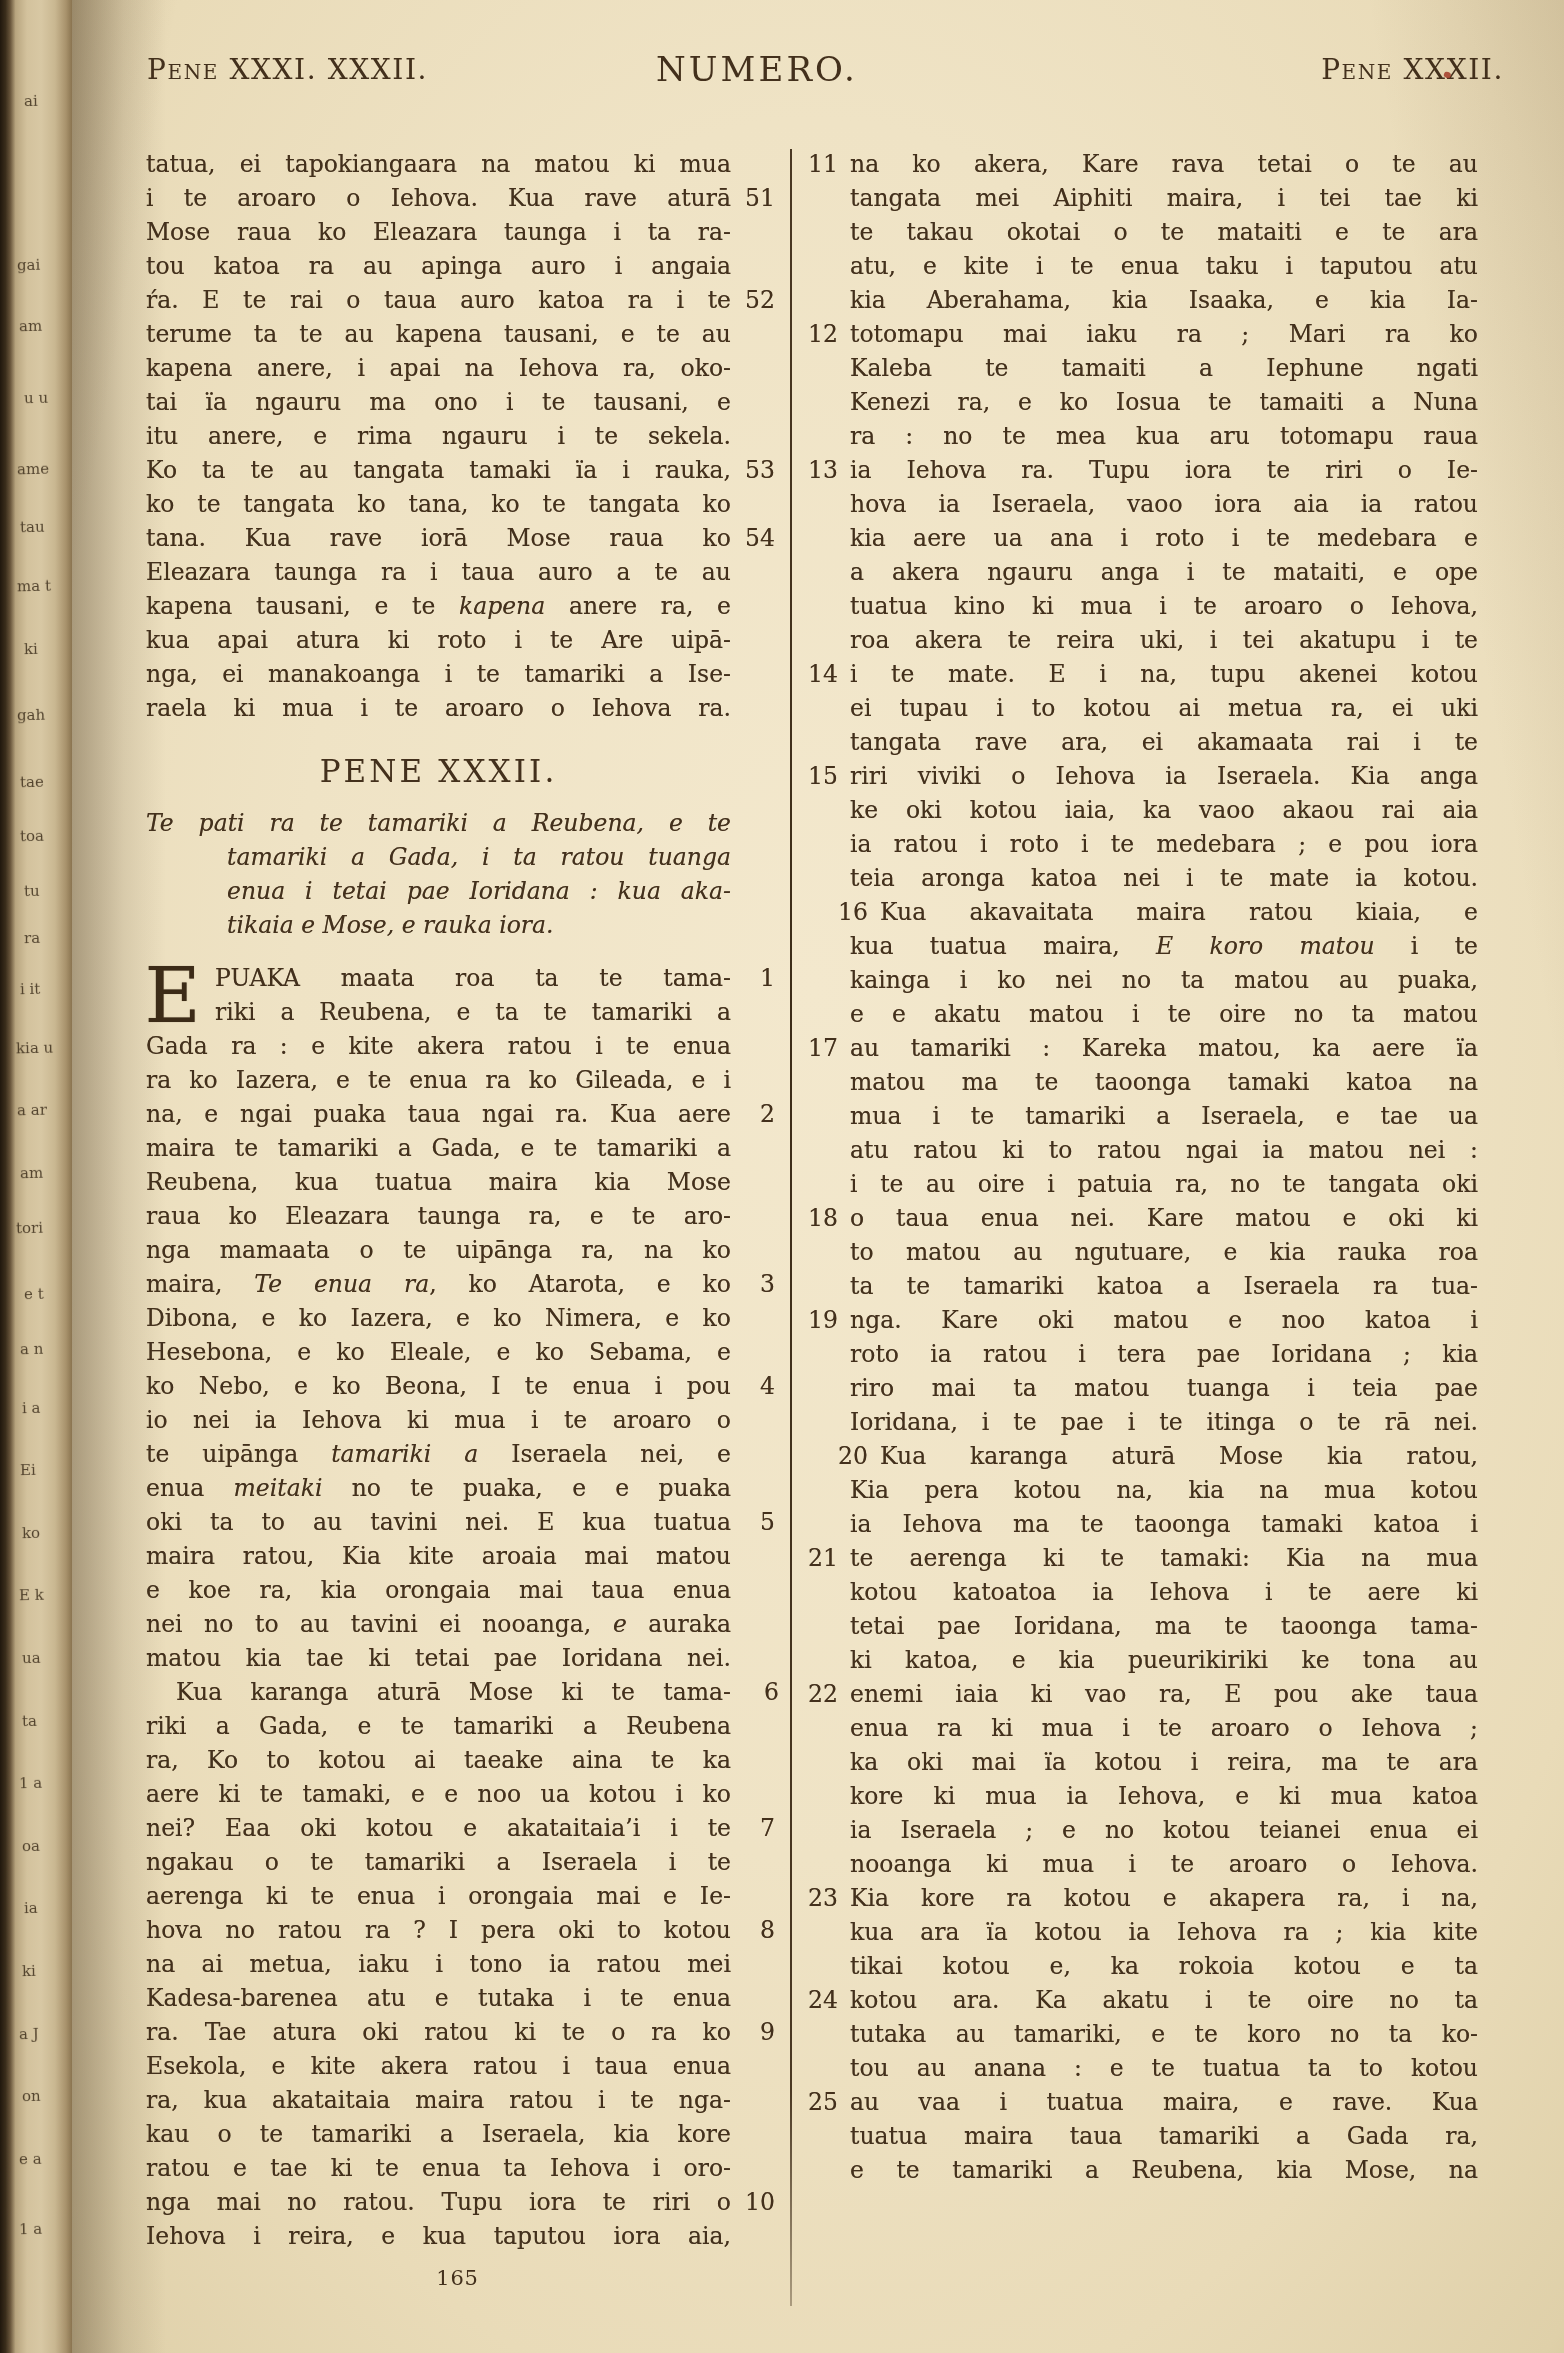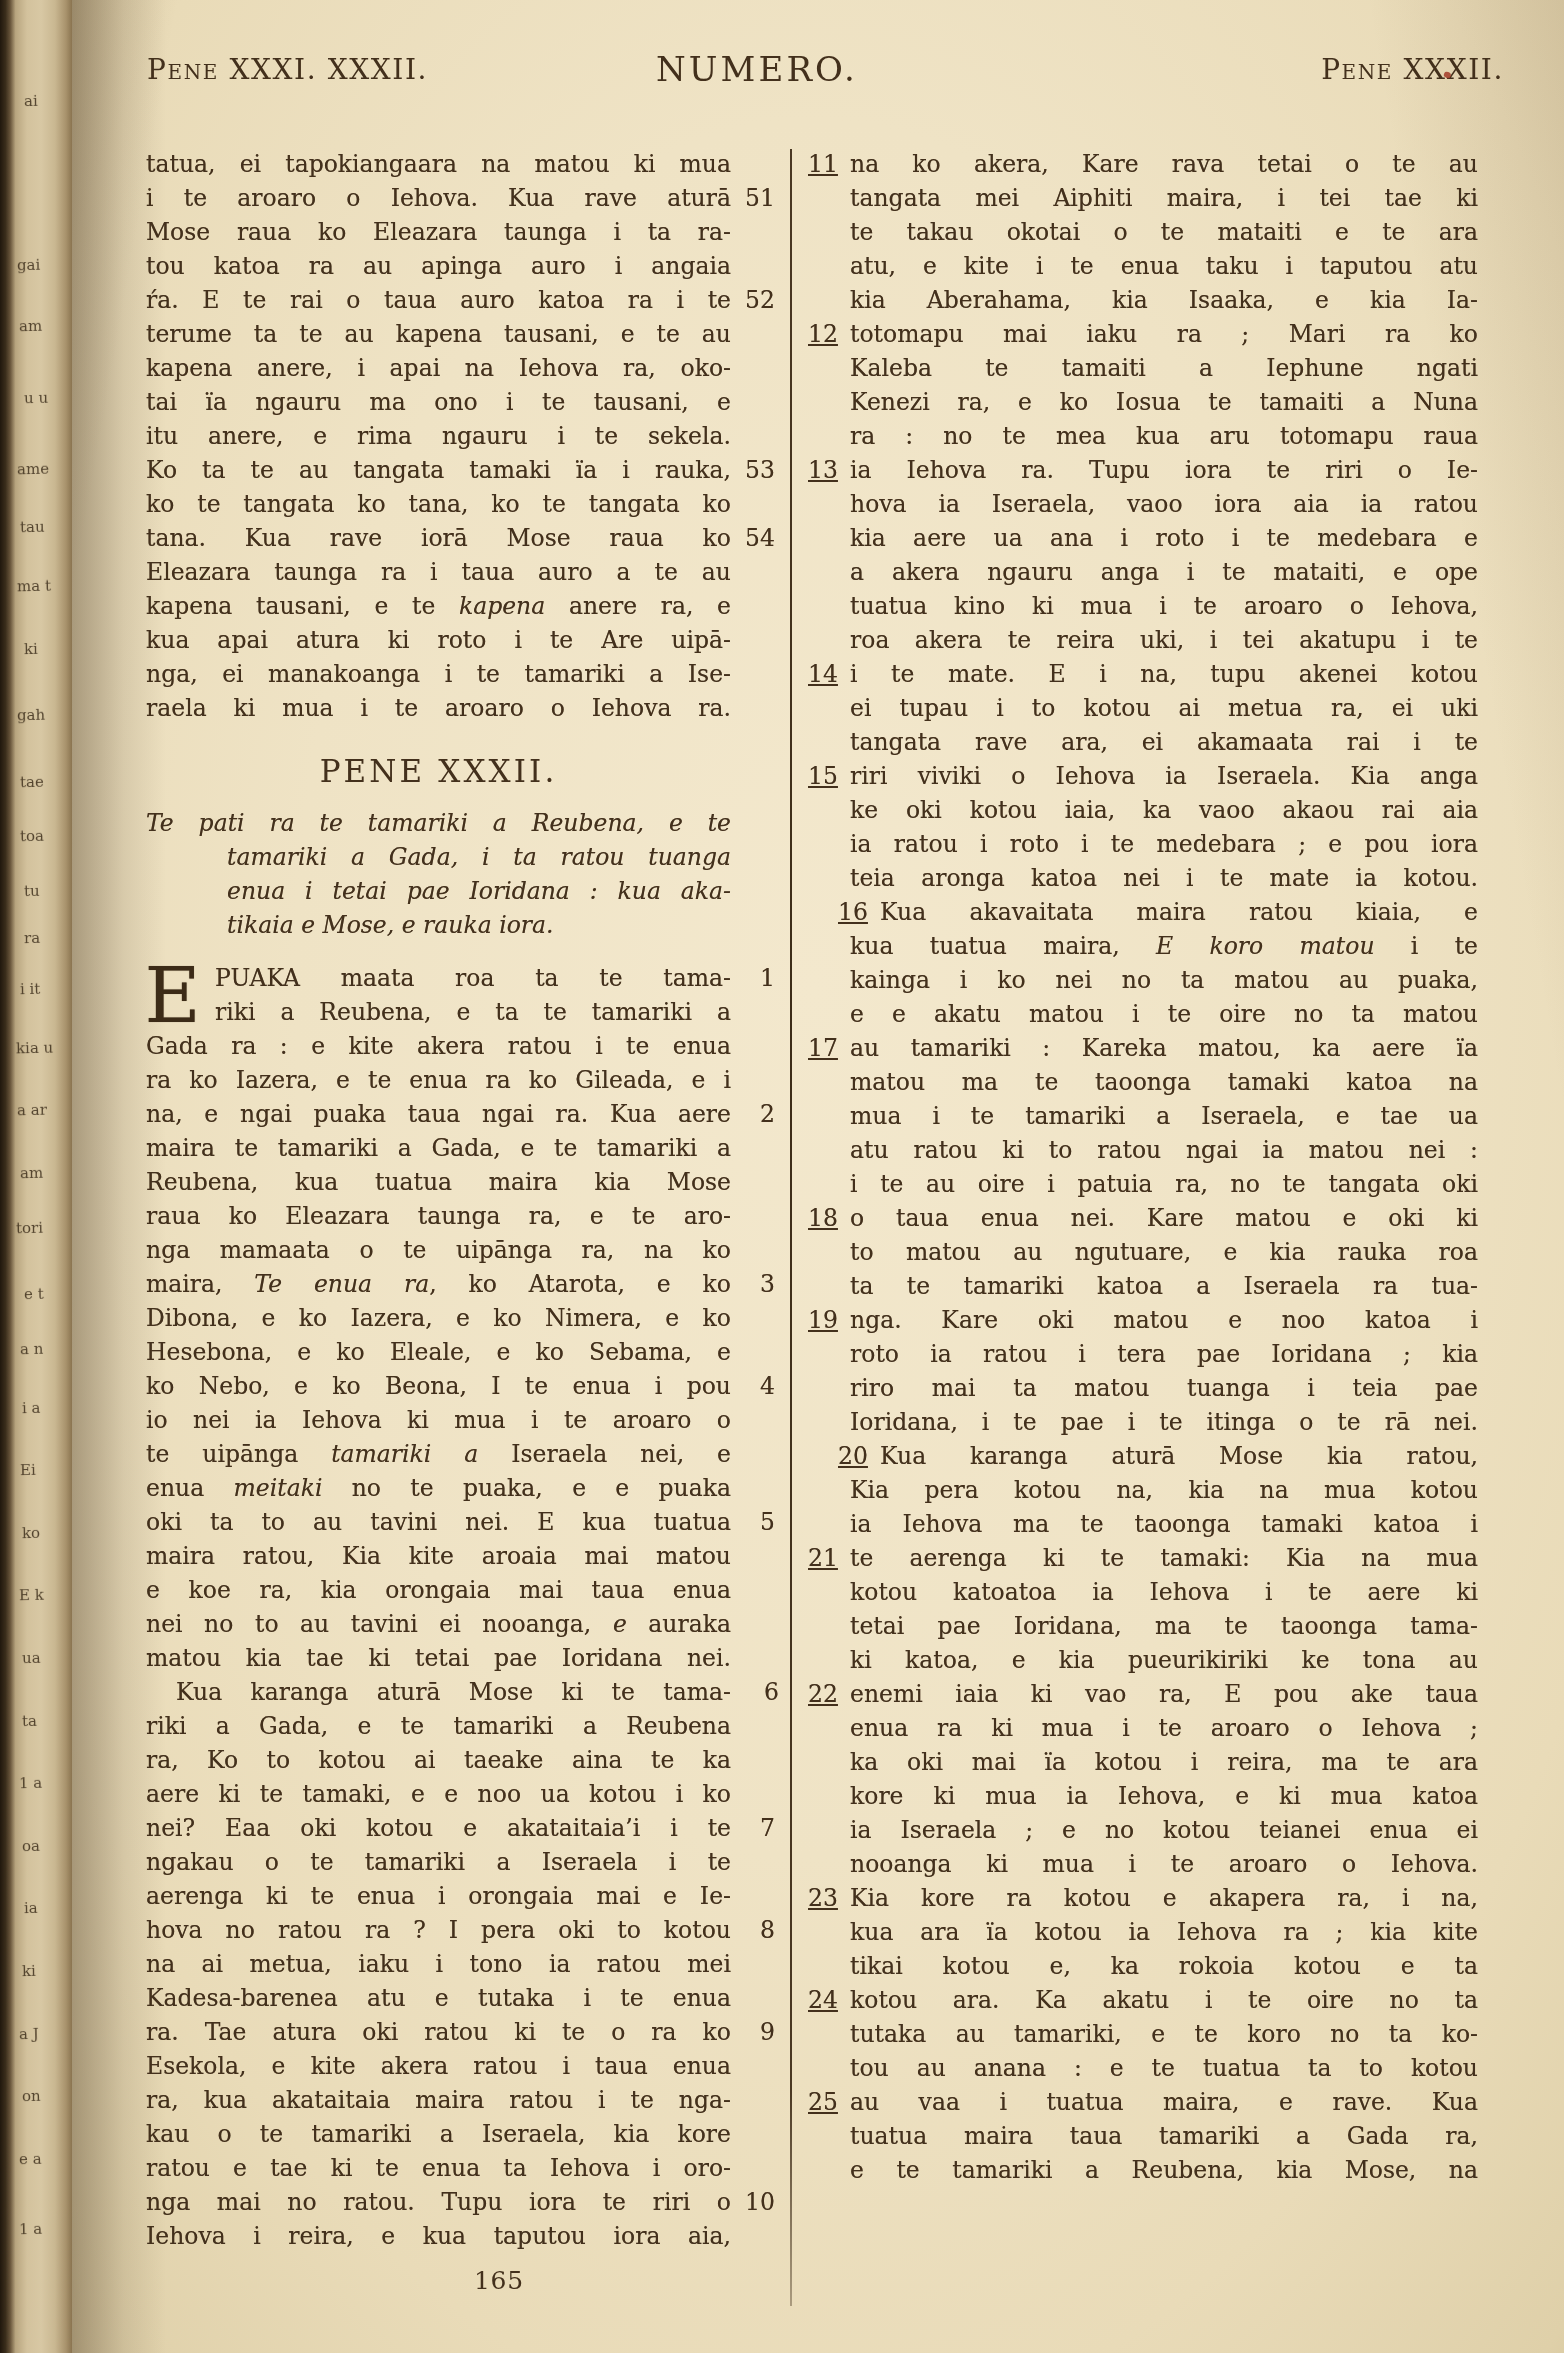--- a/index.html
+++ b/index.html
@@ -31,35 +31,35 @@
   #col-right{position:absolute;left:850px;top:147px;width:628px;}
   #divider{position:absolute;left:790px;top:149px;width:2.3px;height:2157px;
            background:linear-gradient(180deg,#4a3823,#3c2c18 40%,#4a3823 90%,rgba(74,56,35,.4));}
   .line{position:relative;height:34px;line-height:34px;font-size:23.5px;
         text-align:justify;text-align-last:justify;overflow:visible;
         text-shadow:0 0 0.4px rgba(62,44,24,.55);}
   .line.nj{text-align-last:left;}
   .line.ind{text-indent:30px;}
   .line.dc{padding-left:69px;}
   .vn{position:absolute;top:0;font-size:23.5px;text-align-last:auto;}
-  .vcol-right-nums .vn{left:-42px;width:38px;text-align:left;text-decoration:underline;}
+  .vcol-right-nums .vn{left:-42px;width:38px;text-align:left;}
   .vcol-left-nums  .vn{right:-44px;width:41px;text-align:right;}
   
   #chap-head{margin:25px 0 0 0;height:42px;line-height:42px;text-align:center;
              font-size:31px;letter-spacing:3.1px;}
   #intro{margin-top:14px;}
   #intro .line{font-style:italic;}
   #intro .line.ind{text-indent:0;padding-left:81px;}
   
   #body-left{position:relative;margin-top:19px;}
   #drop-cap{position:absolute;left:-1.6px;top:1.6px;font-size:77px;line-height:66px;
             color:#3c2b17;text-shadow:0 0 0.8px rgba(60,43,23,.6);}
   
-  #folio{position:absolute;left:391px;top:2266px;width:133px;text-align:right;
-         font-size:25px;letter-spacing:0.8px;}
+  #folio{position:absolute;left:391px;top:2266px;width:133px;text-align:center;
+         font-size:21px;letter-spacing:0.8px;}
   
   #speck{position:absolute;left:1444px;top:72px;width:7px;height:5.5px;border-radius:50% 60% 55% 50%;
          background:#a23b28;opacity:.85;transform:rotate(24deg);}
 </style>
 </head>
 <body>
 
 <div id="stage">
   <div id="page">
 

